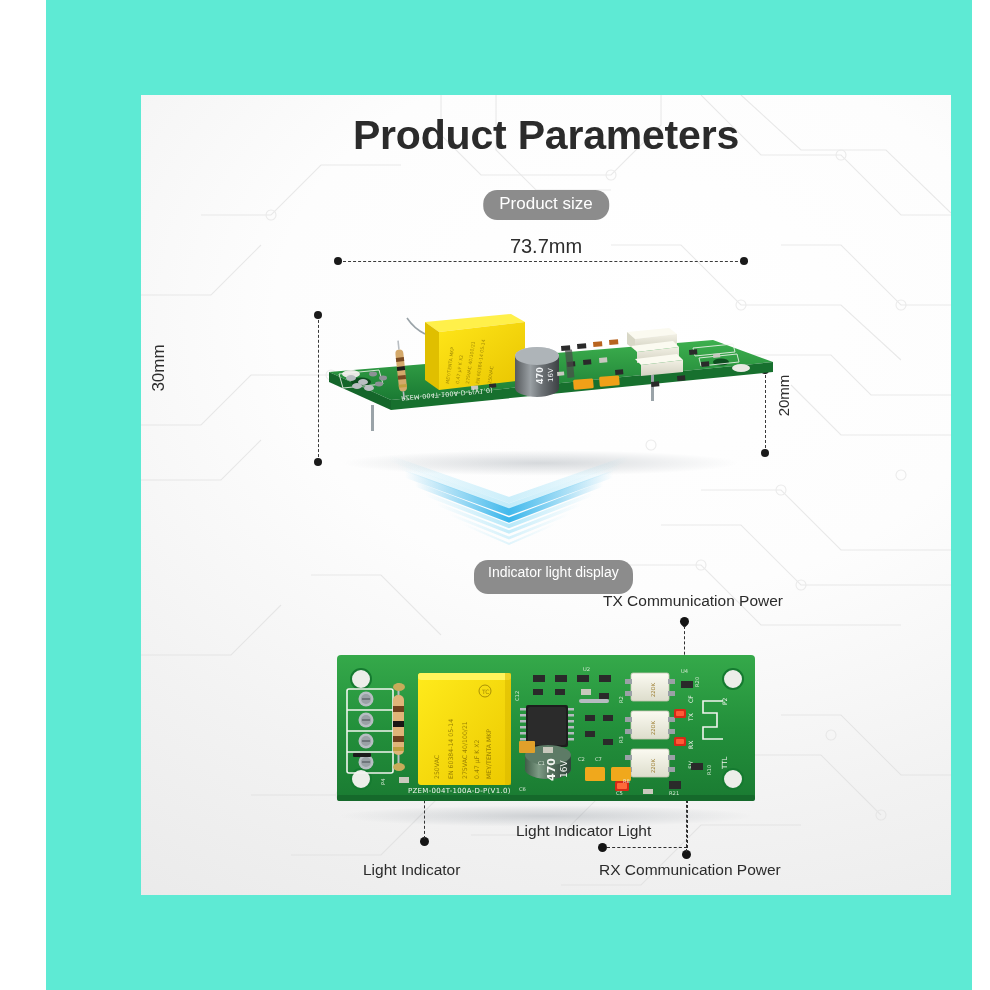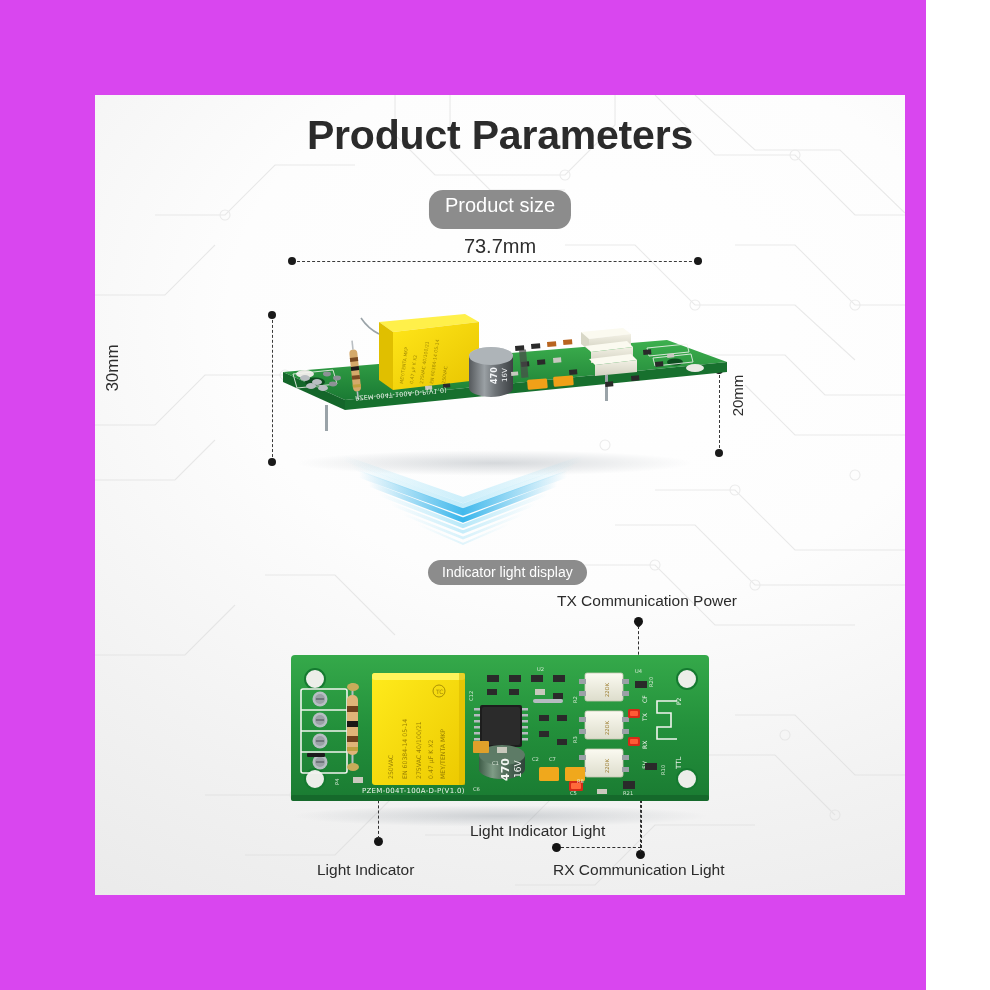--- a/index.html
+++ b/index.html
@@ -1,38 +1,38 @@
 <!DOCTYPE html>
 <html><head>
 <meta charset="utf-8">
 <style>
   html,body{margin:0;padding:0;background:#ffffff;}
   body{width:990px;height:990px;overflow:hidden;
        font-family:"Liberation Sans","DejaVu Sans",sans-serif;}
 
-  #canvas{position:relative;width:926px;height:990px;background:#d946ef;}
+  #canvas{position:relative;width:926px;height:990px;background:#5eead4;margin-left:46px;}
 
   
   #panel{position:absolute;left:95px;top:95px;width:810px;height:800px;
          overflow:hidden;
          background:
            radial-gradient(120% 90% at 62% 28%, #ffffff 0%, #fdfdfd 38%, #f2f2f2 70%, #e9e9e9 100%),
            linear-gradient(90deg,#e9e9e9 0%, #ececec 14%, #f7f7f7 40%, #fdfdfd 60%, #f1f1f1 88%, #e8e8e8 100%);}
 
   .watermark{position:absolute;inset:0;pointer-events:none;opacity:.55;}
 
   
   #title{position:absolute;left:0;right:0;top:17px;text-align:center;
          font-size:41px;font-weight:bold;color:#2b2b2b;letter-spacing:-.2px;}
 
-  .pill{position:absolute;display:inline-block;padding:4px 16px 12px;
+  .pill{position:absolute;display:inline-block;padding:4px 16px 6px;
         border-radius:14px;background:#8c8c8c;color:#ffffff;
-        font-size:20px;line-height:1.15;white-space:nowrap;}
+        font-size:17px;line-height:1.15;white-space:nowrap;}
   #pill-size{left:50%;transform:translateX(-50%);top:95px;}
-  #pill-ind{left:333px;top:465px;font-size:14px;padding:4px 14px 5px;}
+  #pill-ind{left:333px;top:465px;font-size:14px;padding:4px 14px 14px;}
 
   
   .dimlabel{position:absolute;font-size:20px;color:#2e2e2e;white-space:nowrap;}
   #lbl-width{left:50%;transform:translateX(-50%);top:140px;}
   #lbl-h30{left:-6px;top:263px;transform:rotate(-90deg);transform-origin:center;
            font-size:17px;color:#2e2e2e;}
   #lbl-h20{left:622px;top:292px;transform:rotate(-90deg);transform-origin:center;
            font-size:15px;color:#2e2e2e;}
 
   .dimline-h{position:absolute;height:0;border-top:1px dashed #3a3a3a;}
@@ -284,21 +284,21 @@
 
     <div class="callout" style="left:222px;top:766px;">Light Indicator</div>
     <div class="pin-dot" style="left:279px;top:742px;"></div>
     <div class="lead-v" style="left:283px;top:690px;height:54px;"></div>
 
     <div class="callout" style="left:375px;top:727px;">Light Indicator Light</div>
     <div class="pin-dot" style="left:457px;top:748px;"></div>
     <div class="lead-h" style="left:466px;top:752px;width:80px;"></div>
     <div class="lead-v" style="left:546px;top:700px;height:53px;"></div>
 
-    <div class="callout" style="left:458px;top:766px;">RX Communication Light</div>
+    <div class="callout" style="left:458px;top:766px;">RX Communication Power</div>
     <div class="pin-dot" style="left:541px;top:755px;"></div>
     <div class="lead-v" style="left:545px;top:700px;height:57px;"></div>
 
     <div class="shadow" style="left:195px;top:710px;width:420px;height:22px;"></div>
     <svg class="pcb" style="left:192px;top:548px;" width="430" height="170" viewBox="0 0 430 170">
       <defs>
         <linearGradient id="g2" x1="0" y1="0" x2="0" y2="1">
           <stop offset="0" stop-color="#35a94a"></stop>
             <stop offset=".5" stop-color="#23903b"></stop>
           <stop offset="1" stop-color="#1a7b32"></stop>

